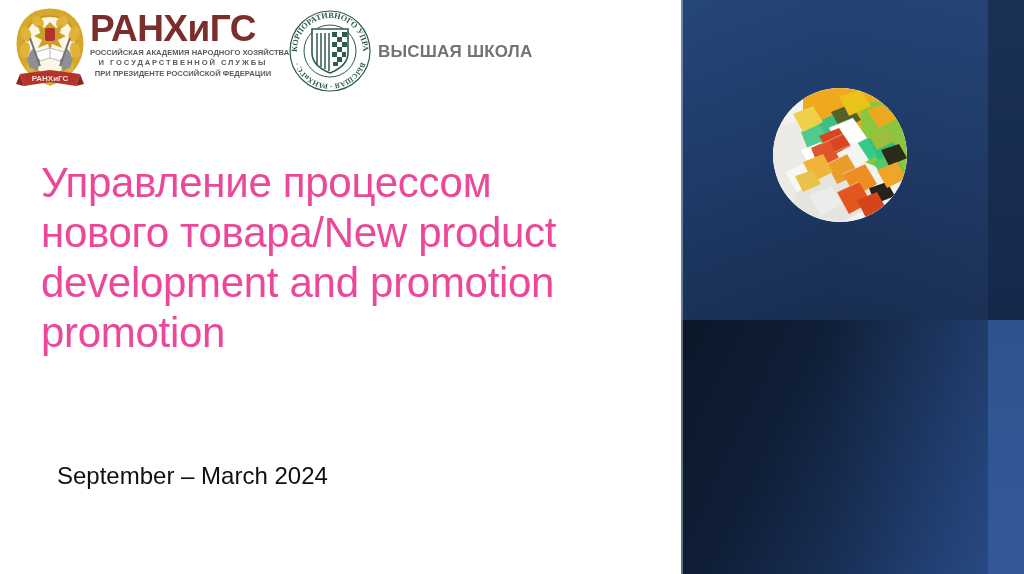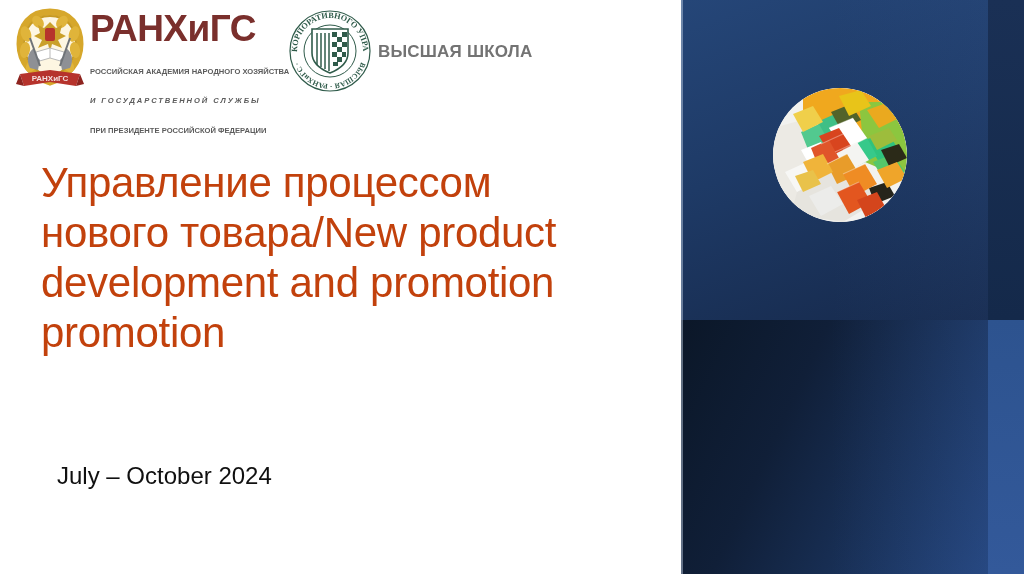--- a/index.html
+++ b/index.html
@@ -111,25 +111,24 @@
     color: #7a2f2c;
     white-space: nowrap;
   }
   .ranepa-sub {
     font-family: "Liberation Sans", sans-serif;
     font-weight: bold;
     font-size: 7.6px;
     line-height: 10.4px;
     color: #5b5b5b;
     white-space: nowrap;
-    text-align: left;
+    text-align: center;
     width: 186px;
-    margin-top: 19px;
-  }
-  .ranepa-sub.sp { letter-spacing: 1.9px; font-style: italic; }
+  }
+  .ranepa-sub.sp { letter-spacing: 1.9px; }
 
   .logo-hscm {
     position: absolute;
     left: 288px; top: 6px;
     width: 300px; height: 90px;
     display: flex; align-items: center;
   }
   .seal {
     width: 84px; height: 84px;
     flex: 0 0 84px;
@@ -147,21 +146,21 @@
     letter-spacing: 0.2px;
     white-space: nowrap;
   }
 
   
   .title {
     position: absolute;
     left: 41px;
     top: 158px;
     width: 620px;
-    color: #c2410c;
+    color: #ec4899;
     font-family: "Liberation Sans", sans-serif;
     font-weight: normal;
     font-size: 42px;
     line-height: 50px;
     letter-spacing: -0.3px;
   }
   .title-line { white-space: nowrap; }
 
   
   .subtitle {
@@ -343,15 +342,15 @@
     </div>
   </div>
 
   <div class="title">
     <div class="title-line">Управление процессом</div>
     <div class="title-line">нового товара/New product</div>
     <div class="title-line">development and promotion</div>
     <div class="title-line">promotion</div>
   </div>
 
-  <div class="subtitle">July – October 2024</div>
+  <div class="subtitle">September – March 2024</div>
 
 </div>
 
 </body></html>

